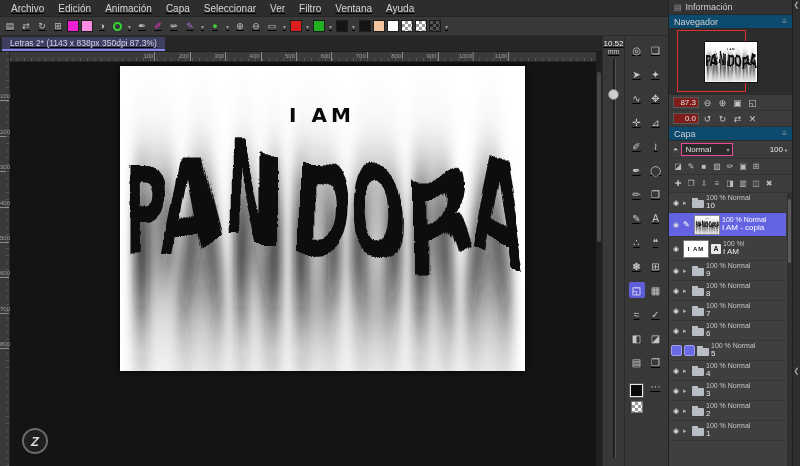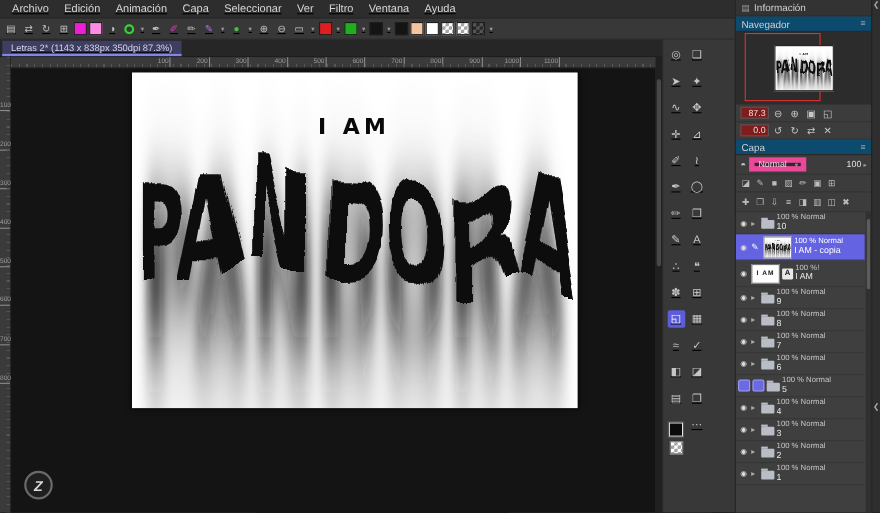--- a/index.html
+++ b/index.html
@@ -110,21 +110,21 @@
   .nav-row { height:16px; display:flex; align-items:center; gap:2px; padding:0 4px;
              border-bottom:1px solid #333; }
   .val-box { width:26px; height:11px; background:#7f1d1d; border:1px solid #575757;
              color:#e0e0e0; font-size:8px; text-align:right; padding:0 2px; line-height:10px; }
   .nav-ic { width:13px; height:13px; display:flex; align-items:center; justify-content:center;
             font-size:9px; color:#c6c6c6; }
 
   #blend-row { height:18px; display:flex; align-items:center; gap:3px; padding:0 4px;
                border-bottom:1px solid #333; }
   #blend-icon { font-size:9px; color:#c0c0c0; }
-  #blend-select { min-width:52px; height:13px; background:#2b2b2b; border:5px solid #ec4899;
+  #blend-select { min-width:52px; height:13px; background:#2b2b2b; border:1px solid #ec4899;
                   color:#e0e0e0; font-size:8px; display:flex; align-items:center;
                   justify-content:space-between; padding:0 3px; }
   #blend-select .sel-caret { font-size:6px; color:#9a9a9a; margin-left:3px; }
   #opacity-wrap { margin-left:auto; display:flex; align-items:center; gap:2px; }
   #opacity-value { font-size:8px; color:#e6e6e6; }
   #opacity-caret { font-size:6px; color:#9a9a9a; }
 
   .icon-row { display:flex; align-items:center; gap:1px; padding:0 3px; border-bottom:1px solid #333; }
   #lock-row { height:16px; }
   #cmd-row { height:18px; }
@@ -288,20 +288,27 @@
               </div>
               <div id="app-logo">Z</div>
             </div>
           </div>
           <div id="canvas-scroll">
             <div class="thumb"></div>
           </div>
         </div>
       </div>
 
+      <div id="slider-strip">
+        <div id="brush-size-value">10.52</div>
+        <div id="brush-size-unit">mm</div>
+        <div id="brush-track">
+          <div id="brush-knob"></div>
+        </div>
+      </div>
 
       <div id="tool-strip">
         <div class="tool-col" id="tool-col-1">
             <div class="tool-cell">◎</div>
             <div class="tool-cell">➤</div>
             <div class="tool-cell">∿</div>
             <div class="tool-cell">✛</div>
             <div class="tool-cell">✐</div>
             <div class="tool-cell">✒</div>
             <div class="tool-cell">✏</div>

